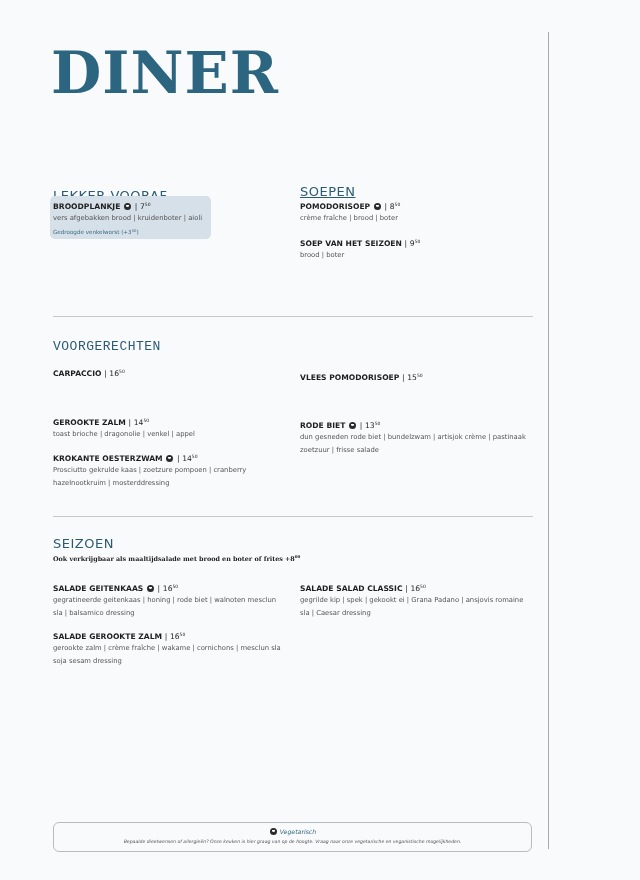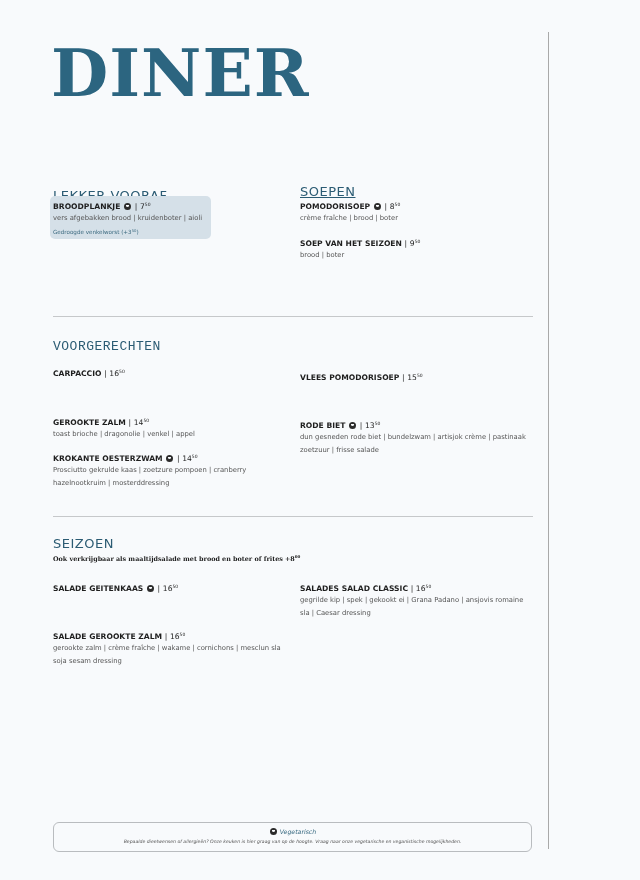--- a/index.html
+++ b/index.html
@@ -23,21 +23,21 @@
       height: 817px;
       background: #a9a9a9;
     }
     .title {
       position: absolute;
       left: 51px;
       top: 28px;
       margin: 0;
       font-family: "DejaVu Serif", serif;
       font-weight: bold;
-      font-size: 66px;
+      font-size: 58px;
       line-height: 90px;
       letter-spacing: 1px;
       color: #2c6580;
     }
     .section-title {
       position: absolute;
       margin: 0;
       font-family: "DejaVu Sans", sans-serif;
       font-weight: normal;
       font-size: 13px;
@@ -244,34 +244,35 @@
 <h2 class="section-title" style="left:53px; top:536px;">SEIZOEN</h2>
 <div class="salad-note"><span>Ook verkrijgbaar als maaltijdsalade met brood en boter of frites +8</span><sup>00</sup></div>
 
 <div class="item" style="left:53px; top:581px;">
   <div class="item-name">
     <span>SALADE GEITENKAAS</span>
     <span class="veg"></span>
     <span class="sep">|</span>
     <span class="price"><span>16</span><sup>50</sup></span>
   </div>
+  <div class="item-desc">gegratineerde geitenkaas | honing | rode biet | walnoten mesclun sla | balsamico dressing</div>
 </div>
 
 <div class="item" style="left:53px; top:629px;">
   <div class="item-name">
     <span>SALADE GEROOKTE ZALM</span>
     <span class="sep">|</span>
     <span class="price"><span>16</span><sup>50</sup></span>
   </div>
   <div class="item-desc">gerookte zalm | crème fraîche | wakame | cornichons | mesclun sla soja sesam dressing</div>
 </div>
 
 <div class="item" style="left:300px; top:581px;">
   <div class="item-name">
-    <span>SALADES SALAD CLASSIC</span>
+    <span>SALADE SALAD CLASSIC</span>
     <span class="sep">|</span>
     <span class="price"><span>16</span><sup>50</sup></span>
   </div>
   <div class="item-desc">gegrilde kip | spek | gekookt ei | Grana Padano | ansjovis romaine sla | Caesar dressing</div>
 </div>
 
 <div class="footer">
   <div class="footer-legend">
     <span class="veg"></span>
     <span>Vegetarisch</span>

